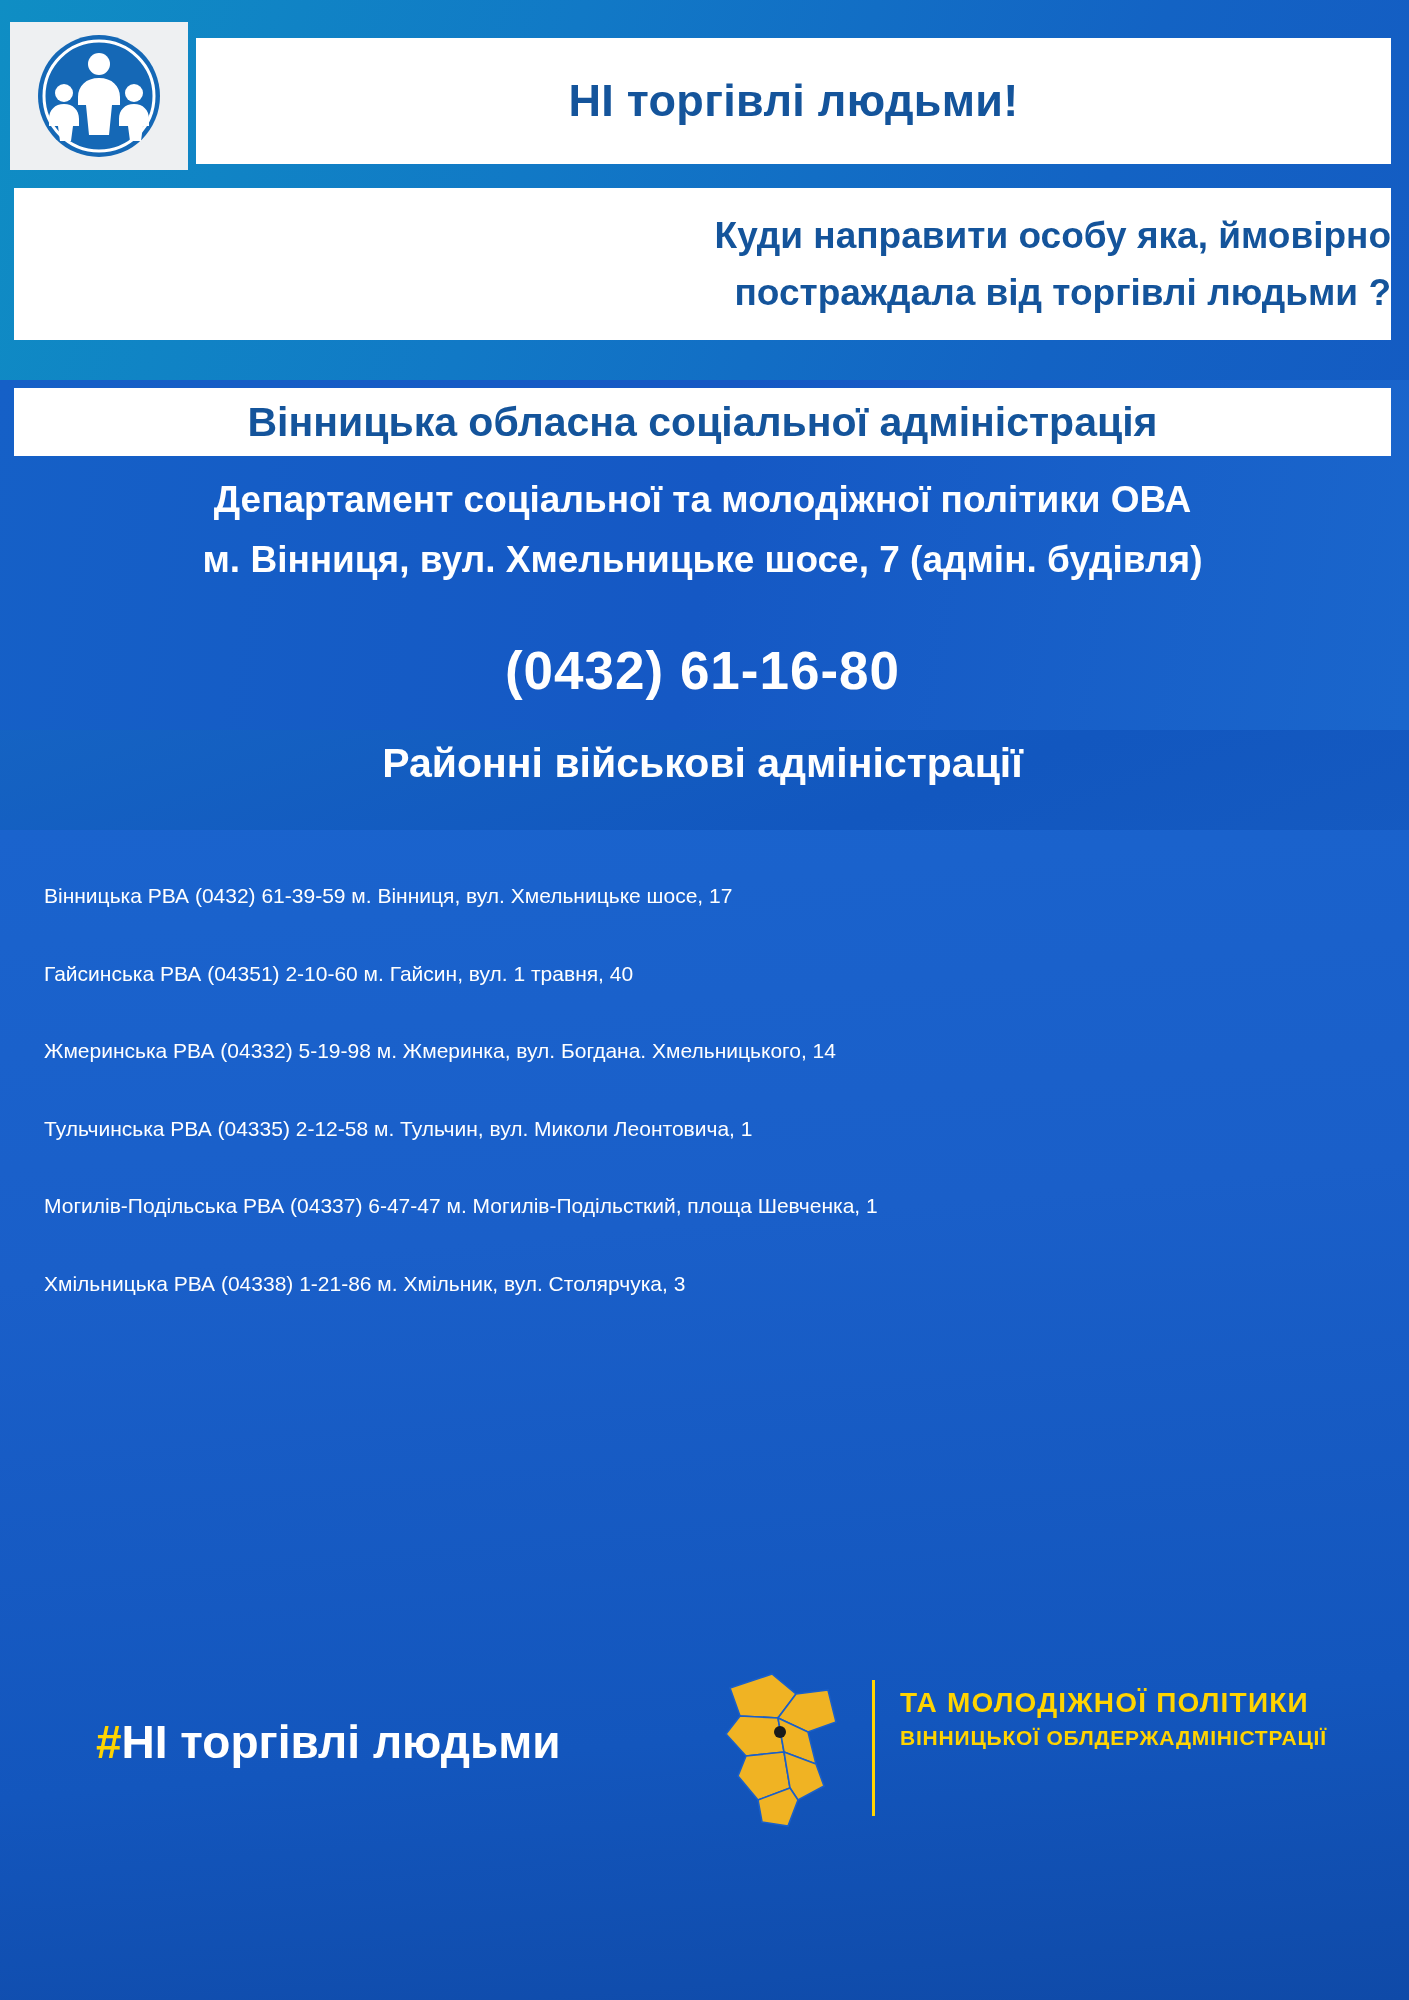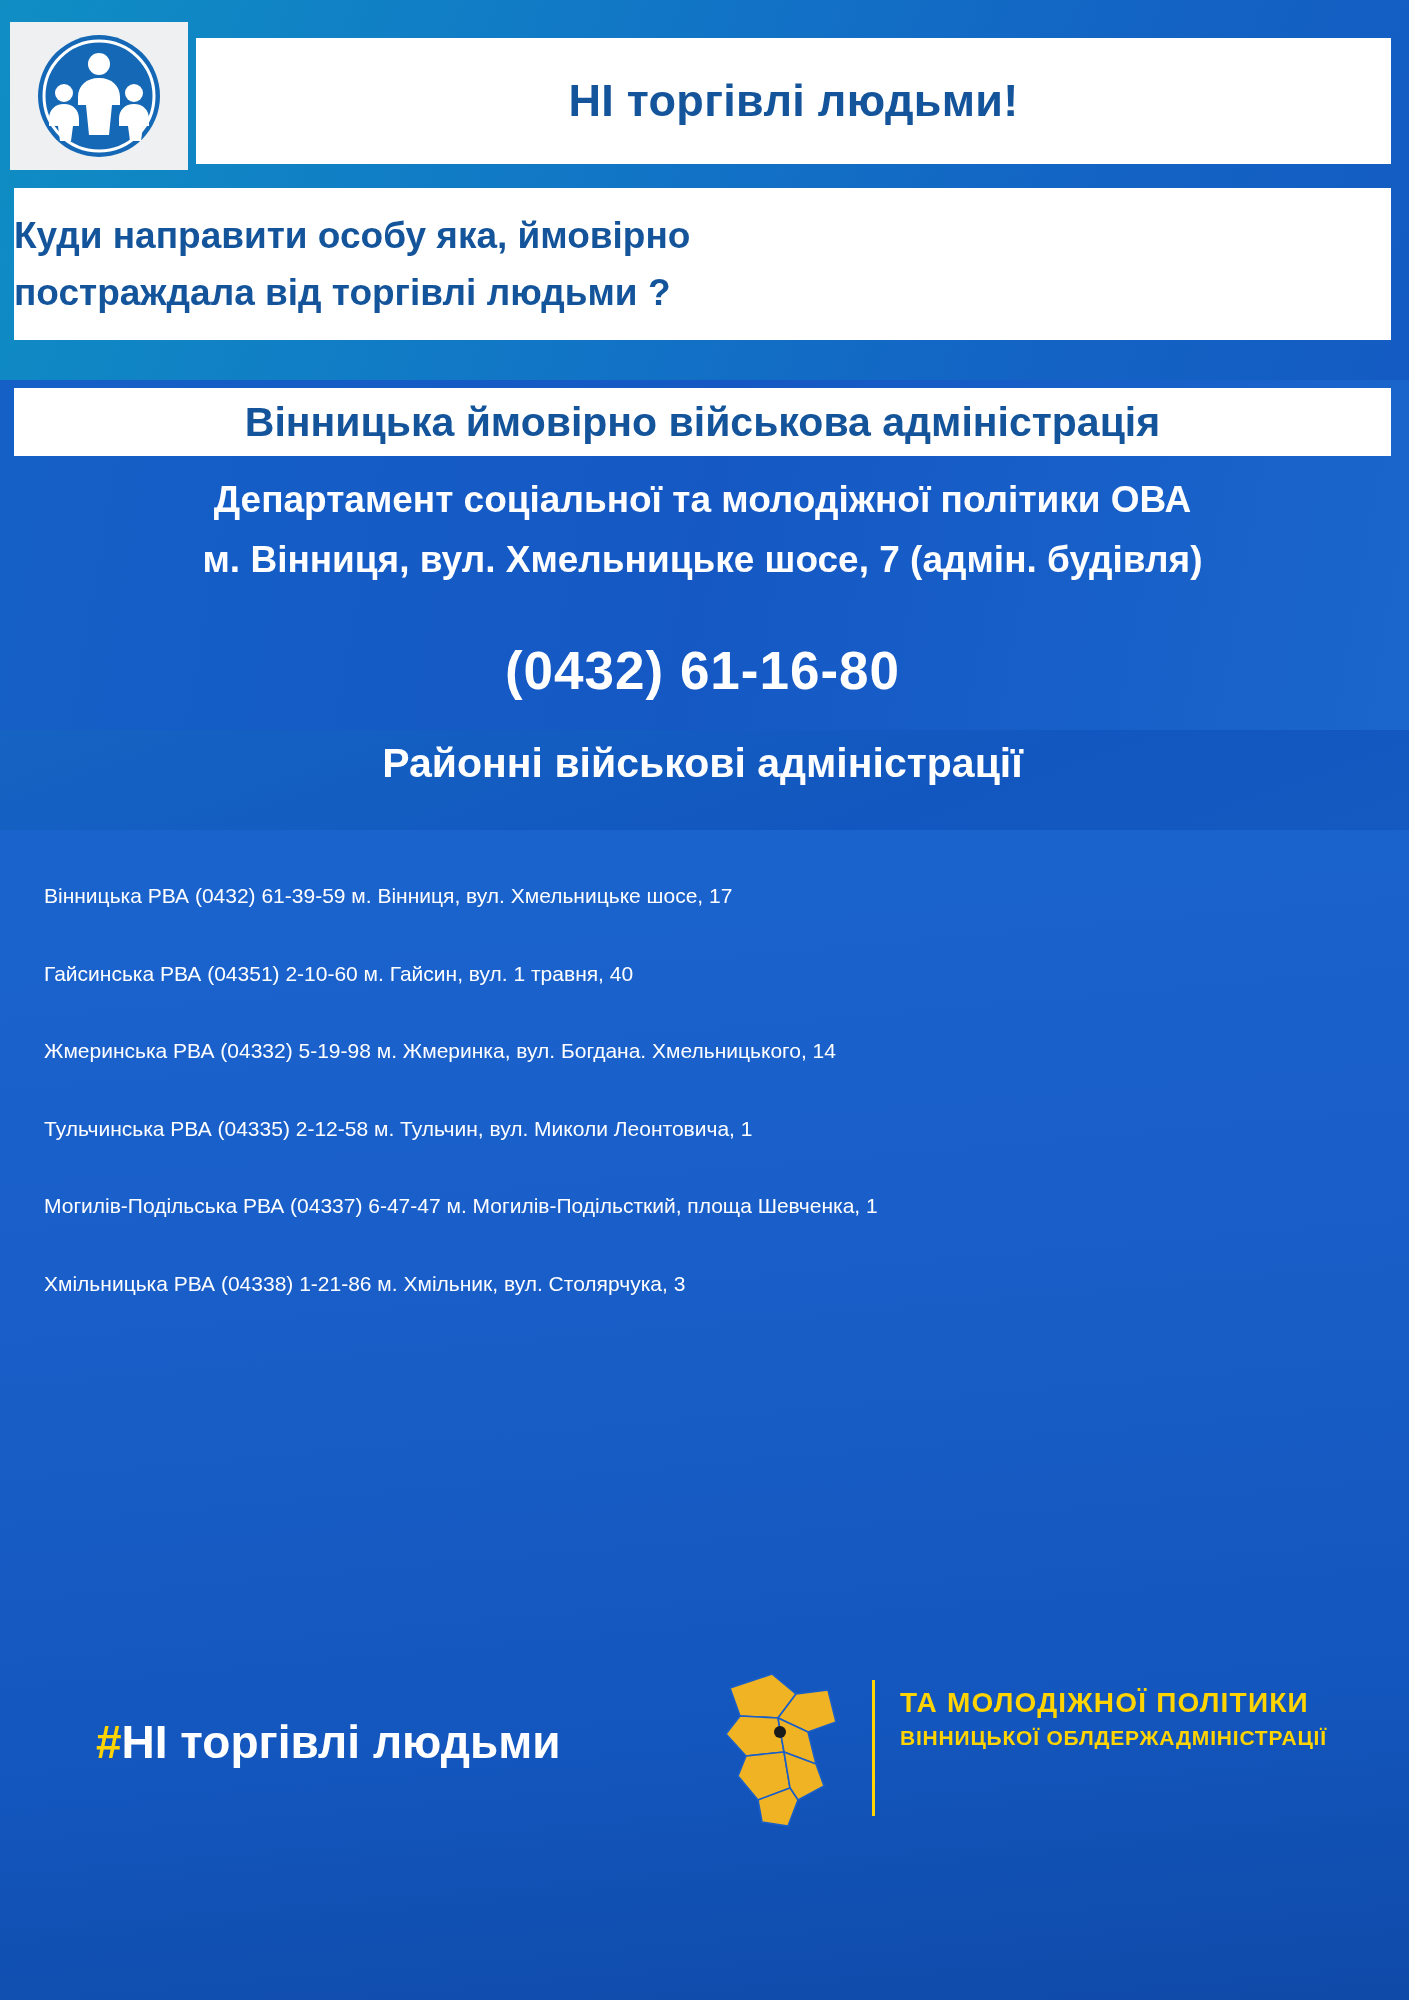--- a/index.html
+++ b/index.html
@@ -79,21 +79,21 @@
 
   .sub-bar {
     position: absolute;
     left: 14px;
     top: 188px;
     width: 1377px;
     height: 152px;
     background: #ffffff;
     display: flex;
     flex-direction: column;
-    align-items: flex-start;
+    align-items: flex-end;
     justify-content: center;
   }
   .sub-bar .t {
     color: #14549b;
     font-size: 37px;
     font-weight: bold;
     line-height: 1.55;
     text-align: center;
   }
 
@@ -243,21 +243,21 @@
     <div class="title-bar">
       <div class="t">НІ торгівлі людьми!</div>
     </div>
 
     <div class="sub-bar">
       <div class="t">Куди направити особу яка, ймовірно</div>
       <div class="t">постраждала від торгівлі людьми ?</div>
     </div>
 
     <div class="org-bar">
-      <div class="t">Вінницька ймовірно військова адміністрація</div>
+      <div class="t">Вінницька обласна соціальної адміністрація</div>
     </div>
 
     <div class="org-lines">
       <div class="l">Департамент соціальної та молодіжної політики ОВА</div>
       <div class="l">м. Вінниця, вул. Хмельницьке шосе, 7 (адмін. будівля)</div>
     </div>
 
     <div class="org-phone">(0432) 61-16-80</div>
 
     <div class="rda-heading">Районні військові адміністрації</div>

